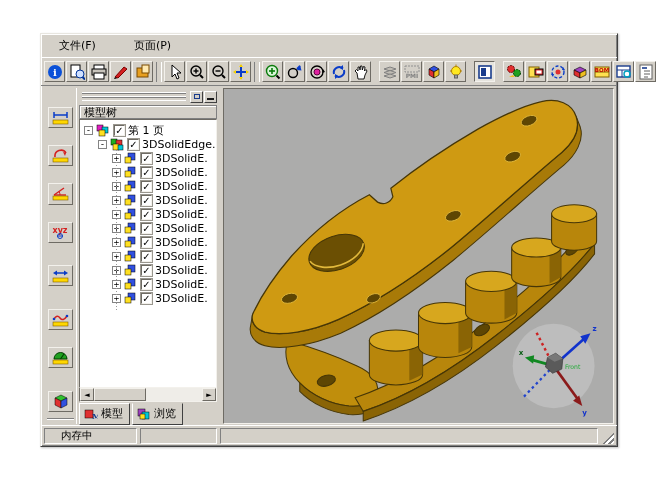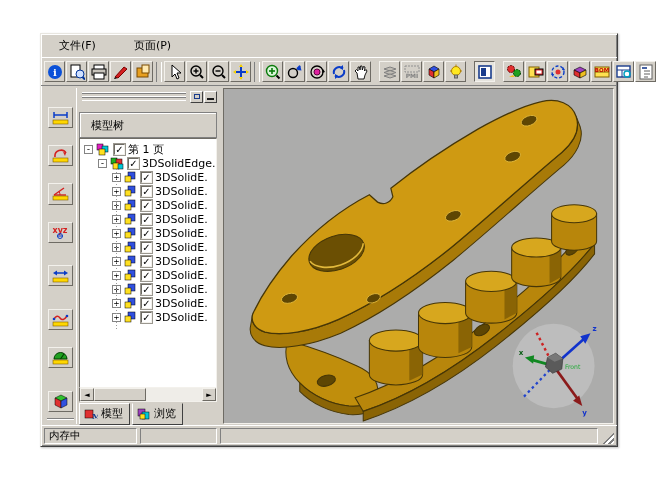--- a/index.html
+++ b/index.html
@@ -30,21 +30,21 @@
   .ls-sep { width:27px; border-top:1px solid #808080; border-bottom:1px solid #fff; margin:4px 0; }
   
   .treepanel { width:142px; display:flex; flex-direction:column; padding:1px 2px 0 2px; }
   .panel-head { height:15px; display:flex; align-items:center; }
   .grips { flex:1; height:9px; margin:0 3px;
     background:repeating-linear-gradient(#fff 0 1px,#808080 1px 2px, transparent 2px 4px); }
   .mini-btn { width:13px; height:12px; background:#d4d0c8; border:1px solid; border-color:#fff #404040 #404040 #fff;
     display:flex; align-items:center; justify-content:center; font-size:8px; line-height:8px; margin-left:1px; }
   .mini-glyph-sq { width:6px; height:5px; border:1px solid #1a3c8c; }
   .mini-glyph-min { width:7px; height:2px; background:#1a1a1a; margin-top:5px; }
-  .panel-title { height:26px; border:1px solid #808080; box-shadow:1px 1px 0 #fff inset; display:flex; align-items:center; padding-left:11px; margin-top:8px; background:#d4d0c8; }
+  .panel-title { height:14px; border:1px solid #808080; box-shadow:1px 1px 0 #fff inset; display:flex; align-items:center; padding-left:4px; margin-top:1px; background:#d4d0c8; }
   .treebox { flex:1; background:#fff; border:1px solid; border-color:#6e6b64 #f3f1ec #f3f1ec #6e6b64; overflow:hidden; position:relative; padding:3px 0 0 2px; }
   .trow { display:flex; align-items:center; height:14px; white-space:nowrap; }
   .indent1 { padding-left:2px; } .indent2 { padding-left:16px; } .indent3 { padding-left:30px; }
   .expander { width:9px; height:9px; border:1px solid #848484; background:#fff; font-size:9px; line-height:7px; text-align:center; margin-right:3px; flex:0 0 auto; font-family:"DejaVu Sans Mono",monospace; }
   .node-icon { margin-right:3px; flex:0 0 auto; }
   .cbx { width:11px; height:11px; background:#fff; border:1px solid; border-color:#6e6b64 #f3f1ec #f3f1ec #6e6b64; outline:1px solid #9a978f; font-size:10px; line-height:10px; font-weight:bold; text-align:center; margin-right:3px; flex:0 0 auto; }
   .tlabel { font-size:11px; }
   .treeline { position:absolute; left:36px; top:30px; width:1px; height:160px;
     background:repeating-linear-gradient(#9a9a9a 0 1px, transparent 1px 3px); }
   
@@ -56,21 +56,21 @@
   .tabs { height:22px; display:flex; align-items:flex-start; padding-top:1px; }
   .tab { display:flex; align-items:center; gap:3px; padding:2px 6px 3px 4px; background:#d4d0c8;
     border:1px solid; border-color:#fff #404040 #404040 #fff; border-top-color:#d4d0c8; margin-right:2px; }
   .tab.front { border-top-color:#fff; }
   
   .splitter { width:4px; }
   .viewport { flex:1; position:relative; background:#acacab; border:1px solid; border-color:#6e6b64 #f3f1ec #f3f1ec #6e6b64; overflow:hidden; }
   .viewport svg { position:absolute; inset:0; width:100%; height:100%; }
   
   .statusbar { height:21px; display:flex; align-items:center; padding:2px 3px 2px 3px; border-top:1px solid #fff; gap:3px; }
-  .spanel { height:16px; border:1px solid; border-color:#808080 #fff #fff #808080; display:flex; align-items:center; padding-left:4px; font-size:10.5px; background:#d4d0c8; }
+  .spanel { height:16px; border:1px solid; border-color:#808080 #fff #fff #808080; display:flex; align-items:center; padding-left:16px; font-size:10.5px; background:#d4d0c8; }
   .sp1 { width:93px; } .sp2 { width:77px; } .sp3 { width:99px; } .sp4 { flex:1; }
   .grip { width:13px; height:13px; align-self:flex-end;
     background:
      linear-gradient(135deg, transparent 0 55%, #808080 55% 65%, #fff 65% 75%, transparent 75%),
      linear-gradient(135deg, transparent 0 75%, #808080 75% 85%, #fff 85% 95%, transparent 95%); }
 </style>
 </head>
 <body>
 
 <div class="window">

